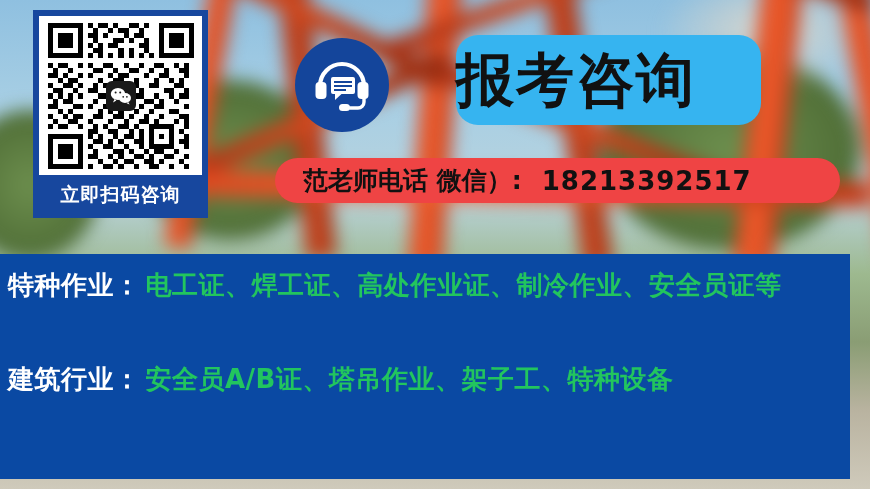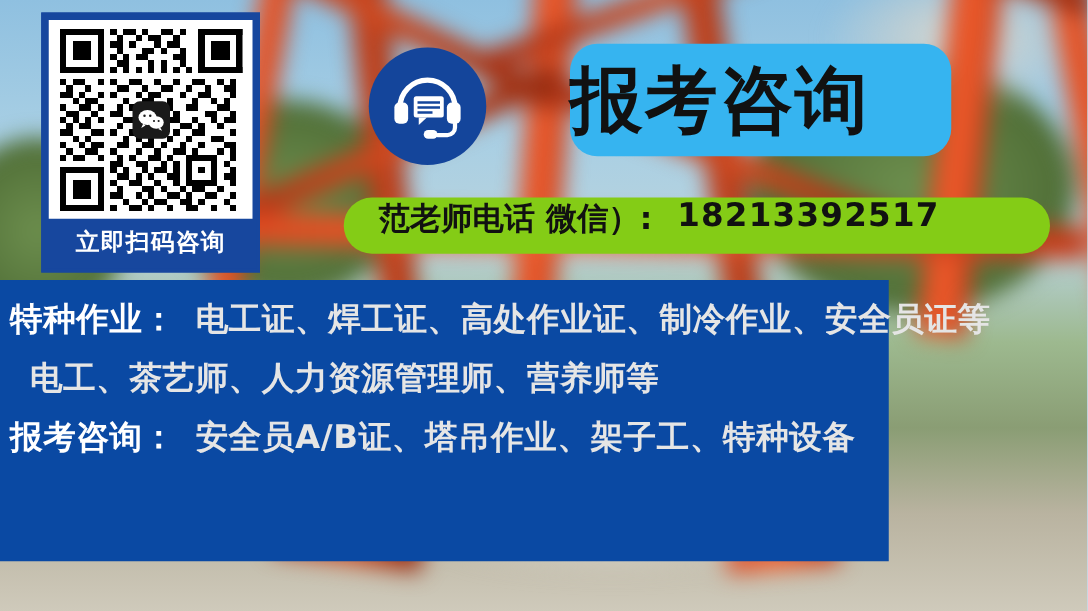--- a/index.html
+++ b/index.html
@@ -140,23 +140,24 @@
     font-family: "DejaVu Sans", "Liberation Sans", sans-serif;
   }
 
   
   .phone-pill {
     position: absolute;
     left: 275px;
     top: 158px;
     width: 565px;
     height: 45px;
-    background: #84cc16;
+    background: #ef4444;
     border-radius: 23px;
     display: flex;
+    align-items: center;
   }
   .phone-label {
     font-size: 25px;
     font-weight: bold;
     color: #111111;
     margin-left: 28px;
     white-space: nowrap;
     font-family: "DejaVu Sans", "Liberation Sans", sans-serif;
   }
   .phone-number {
@@ -166,46 +167,46 @@
     margin-left: 20px;
     letter-spacing: 1px;
     white-space: nowrap;
     font-family: "DejaVu Sans", "Liberation Sans", sans-serif;
   }
 
   
   .info-panel {
     position: absolute;
     left: 0;
-    top: 224px;
-    width: 711px;
+    top: 254px;
+    width: 850px;
     height: 225px;
     background: #0a49a3;
     padding: 14px 16px 0 0;
     box-sizing: border-box;
   }
   .info-row {
     display: flex;
     align-items: baseline;
     height: 47px;
     padding-left: 8px;
     white-space: nowrap;
   }
   .info-label {
     color: #ffffff;
     font-size: 26px;
     font-weight: bold;
     letter-spacing: 0.5px;
     font-family: "DejaVu Sans", "Liberation Sans", sans-serif;
   }
   .info-value {
-    color: #e5e5e5;
+    color: #22c55e;
     font-size: 26px;
     font-weight: bold;
-    margin-left: 16px;
+    margin-left: 5px;
     letter-spacing: 0.5px;
     font-family: "DejaVu Sans", "Liberation Sans", sans-serif;
   }
 </style>
 </head>
 <body>
 
 <div id="poster">
 
   <div class="bg-photo">
@@ -506,23 +507,22 @@
 
   <div class="info-panel">
 
     <div class="info-row">
       <span class="info-label">特种作业：</span>
       <span class="info-value">电工证、焊工证、高处作业证、制冷作业、安全员证等</span>
     </div>
 
 
     <div class="info-row">
-      <span class="info-value">电工、茶艺师、人力资源管理师、营养师等</span>
     </div>
 
     <div class="info-row">
-      <span class="info-label">报考咨询：</span>
+      <span class="info-label">建筑行业：</span>
       <span class="info-value">安全员A/B证、塔吊作业、架子工、特种设备</span>
     </div>
 
   </div>
 
 </div>
 
 </body></html>

